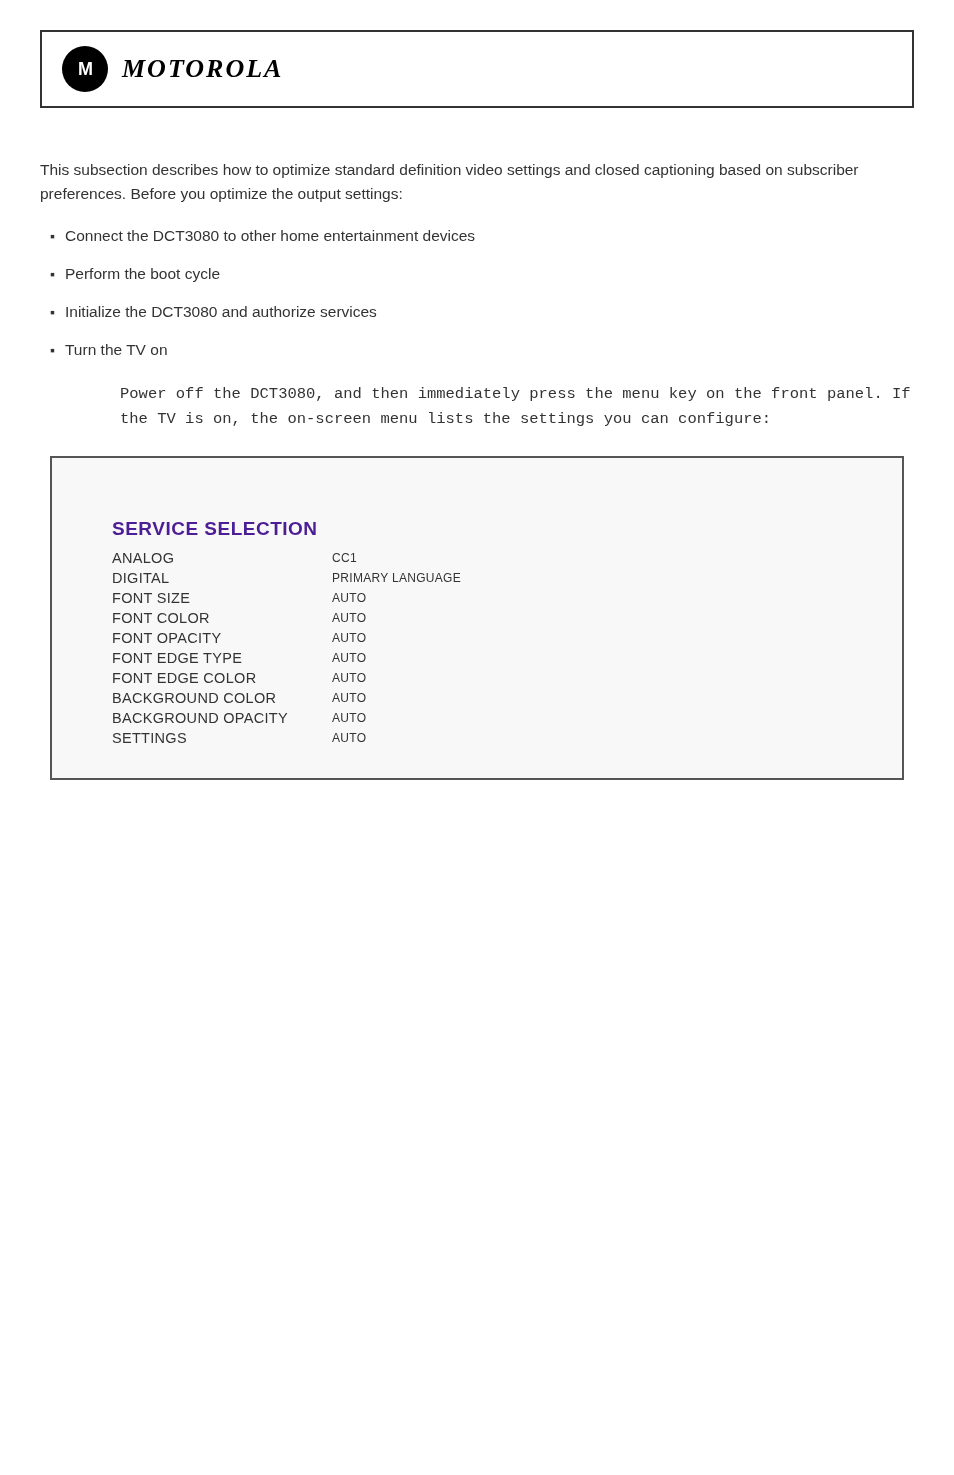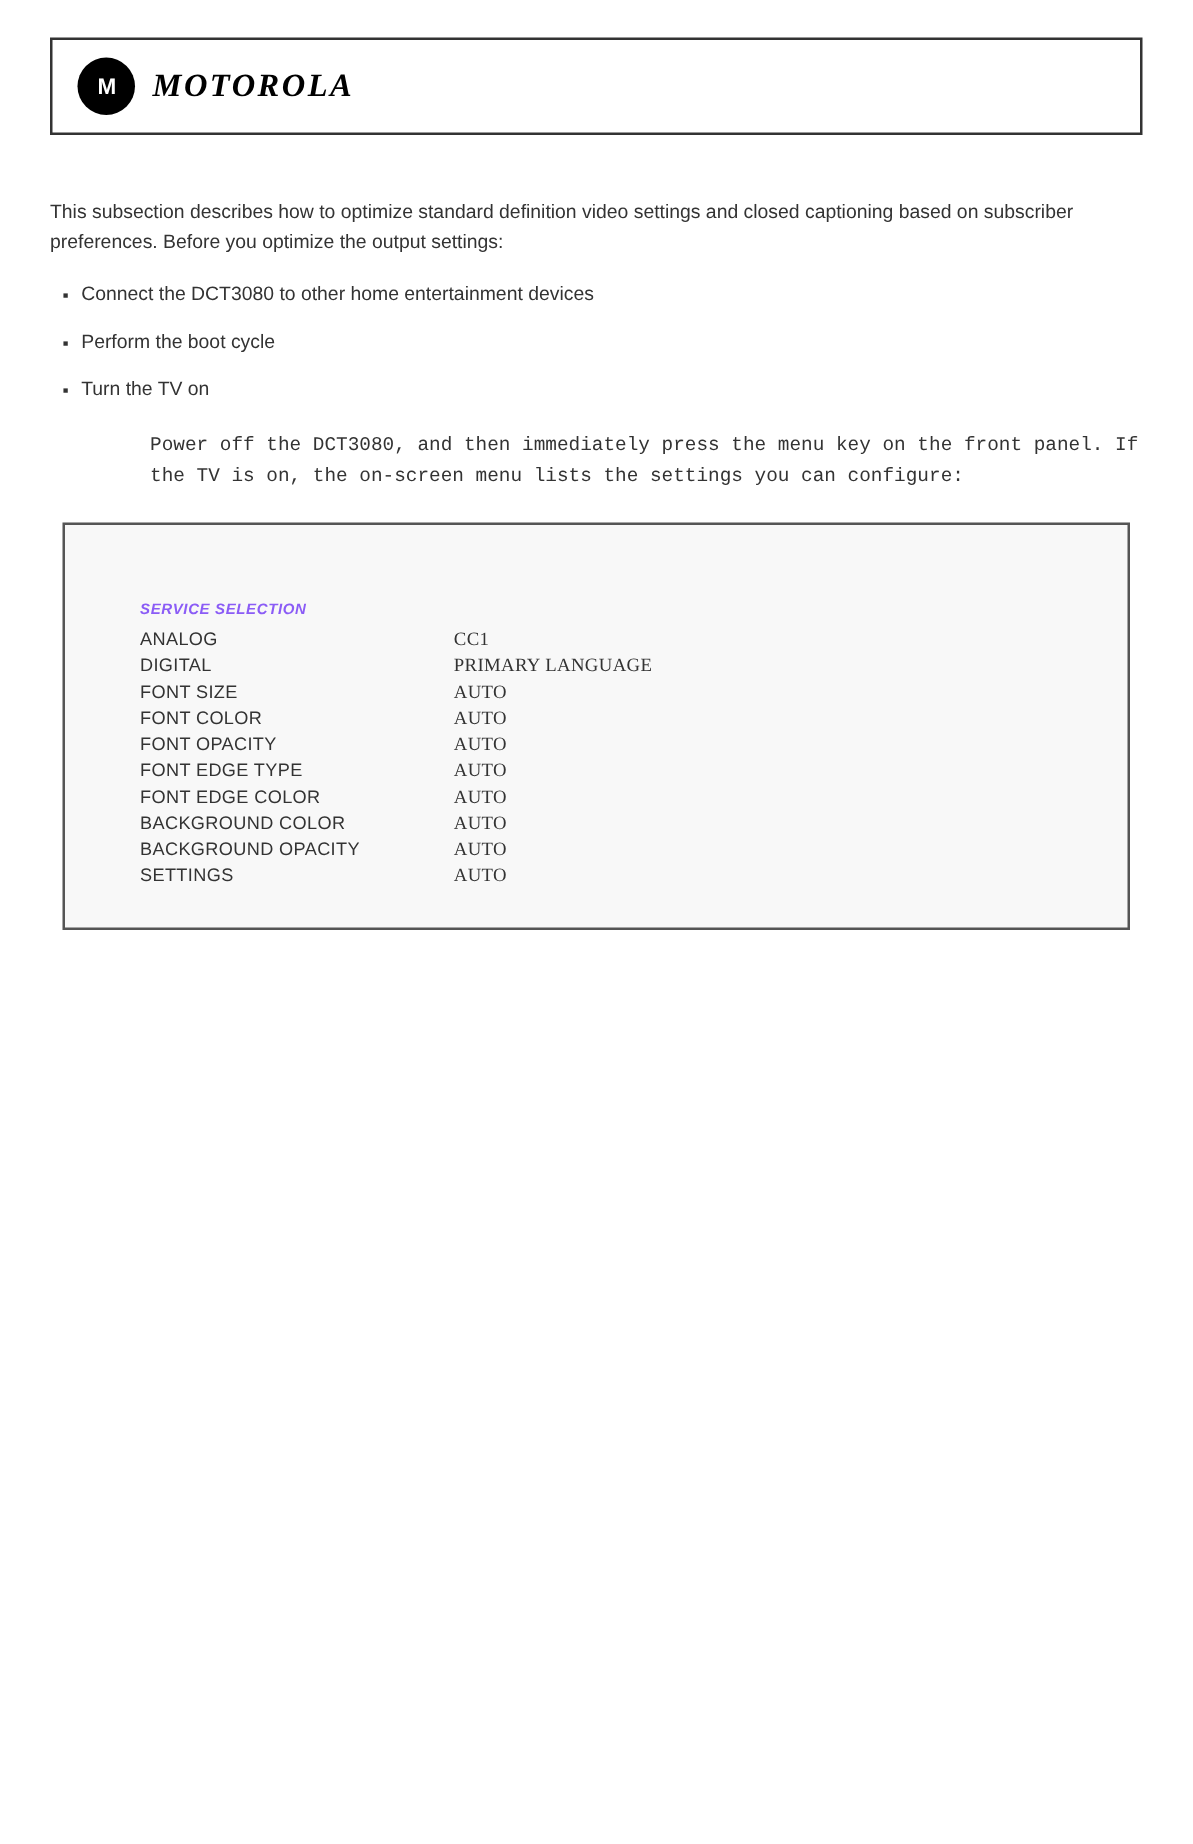--- a/index.html
+++ b/index.html
@@ -123,49 +123,47 @@
       padding: 40px 40px 30px 60px;
       background: #f8f8f8;
       min-height: 320px;
     }
 
     .settings-table {
       margin-top: 20px;
     }
 
     .settings-section-title {
-      font-size: 12px;
+      font-size: 19px;
       font-weight: bold;
-      color: #8b5cf6;
+      color: #4c1d95;
       letter-spacing: 0.5px;
       margin-bottom: 8px;
       font-family: Arial, sans-serif;
-      font-style: italic;
     }
 
     .settings-row {
       display: flex;
       align-items: center;
       padding: 2px 0;
     }
 
     .settings-label {
       font-size: 14.5px;
       color: #333333;
       min-width: 220px;
       font-family: Arial, sans-serif;
       letter-spacing: 0.3px;
     }
 
     .settings-value {
-      font-size: 15px;
-      color: #333333;
-      font-family: Liberation Serif, serif;
+      font-size: 12px;
+      color: #333333;
+      font-family: Liberation Sans, sans-serif;
       letter-spacing: 0.3px;
-      margin-left: 31px;
     }
   </style>
 </head>
 <body>
 
 <div class="page-wrapper">
 
   <div class="header">
     <div class="motorola-logo">
       <div class="logo-circle">
@@ -184,20 +182,23 @@
     <p class="intro-text">This subsection describes how to optimize standard definition video settings and closed captioning based on subscriber preferences. Before you optimize the output settings:</p>
 
     <ul class="bullet-list">
       <li>
           <span>Connect the DCT3080 to other home entertainment devices</span>
         </li>
       <li>
           <span>Perform the boot cycle</span>
         </li>
       <li>
+          <span>Initialize the DCT3080 and authorize services</span>
+        </li>
+      <li>
           <span>Turn the TV on</span>
         </li>
     </ul>
 
 
     <p class="indented-para">Power off the DCT3080, and then immediately press the menu key on the front panel. If the TV is on, the on-screen menu lists the settings you can configure:</p>
 
     <div class="settings-box">
       <div class="settings-table">
 

